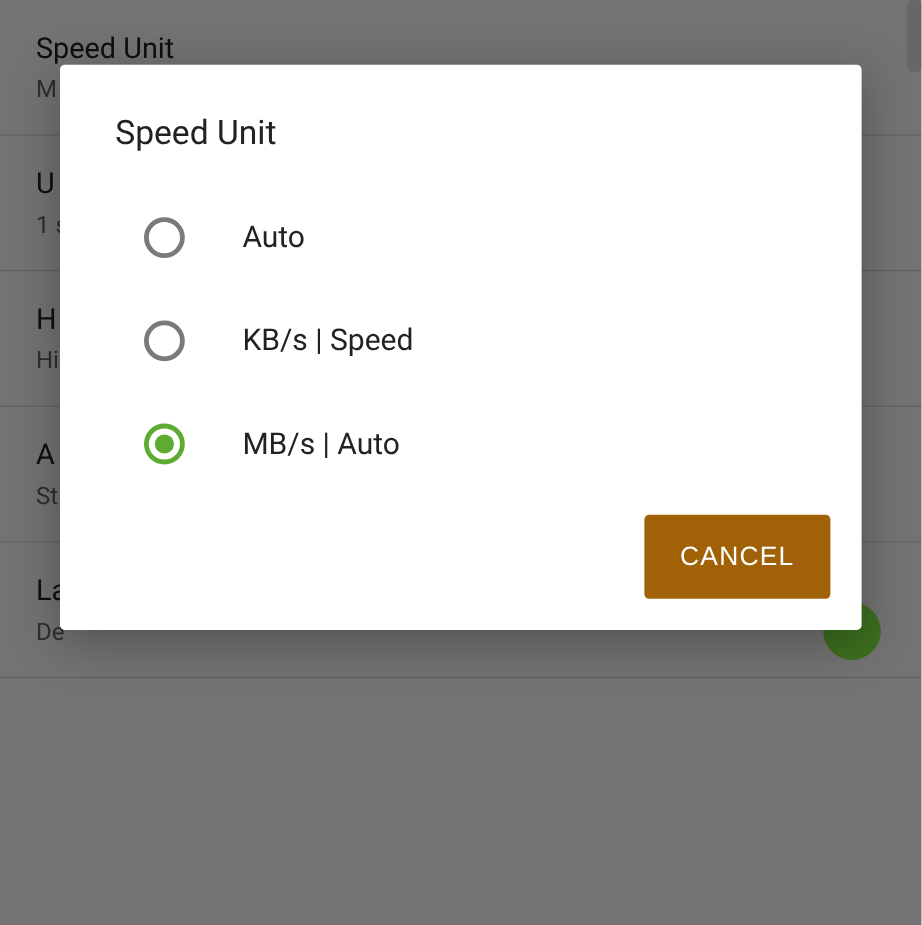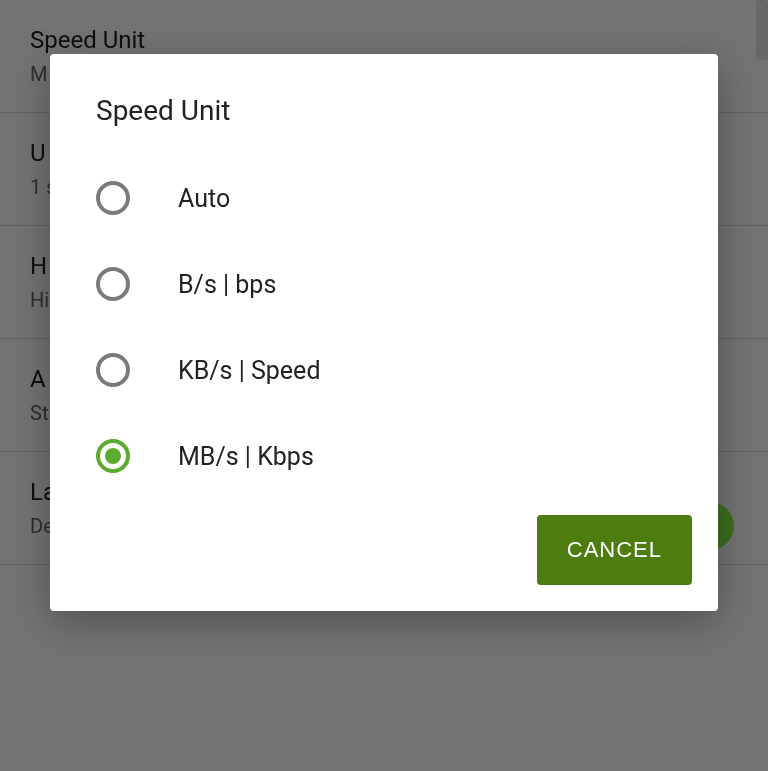--- a/index.html
+++ b/index.html
@@ -30,21 +30,21 @@
     .dialog-title {
       font-size: 28px;
       font-weight: 400;
       color: #222;
       padding: 0 46px 18px 46px;
     }
     .options { padding: 10px 0 0 0; }
     .option-row {
       display: flex;
       align-items: center;
-      padding: 26px 46px;
+      padding: 26px 70px;
       gap: 48px;
       cursor: pointer;
     }
     .radio {
       width: 34px; height: 34px;
       border-radius: 50%;
       border: 4px solid #7a7a7a;
       flex: 0 0 auto;
       display: flex; align-items: center; justify-content: center;
     }
@@ -54,21 +54,21 @@
       background: #5eab31; display: none;
     }
     .radio.selected .radio-inner { display: block; }
     .option-label { font-size: 25px; color: #222; }
 
     .dialog-actions {
       display: flex; justify-content: flex-end;
       padding: 16px 26px 0 26px;
     }
     .btn-cancel {
-      background: #4d7c0f;
+      background: #a16207;
       color: #fff;
       border: none;
       font-size: 22px;
       letter-spacing: 1px;
       padding: 22px 30px;
       border-radius: 4px;
       cursor: pointer;
       font-weight: 400;
     }
     
@@ -113,35 +113,31 @@
 
 <div class="dialog">
   <div class="dialog-title">Speed Unit</div>
   <div class="options">
 
     <div class="option-row">
       <div class="radio"></div>
       <div class="option-label">Auto</div>
     </div>
 
-    <div class="option-row">
-      <div class="radio"></div>
-      <div class="option-label">B/s | bps</div>
-    </div>
 
     <div class="option-row">
       <div class="radio"></div>
       <div class="option-label">KB/s | Speed</div>
     </div>
 
     <div class="option-row">
       <div class="radio selected">
           <div class="radio-inner"></div>
         </div>
-      <div class="option-label">MB/s | Kbps</div>
+      <div class="option-label">MB/s | Auto</div>
     </div>
 
 
   </div>
   <div class="dialog-actions">
     <button class="btn-cancel">CANCEL</button>
   </div>
 </div>
 
 </body></html>

